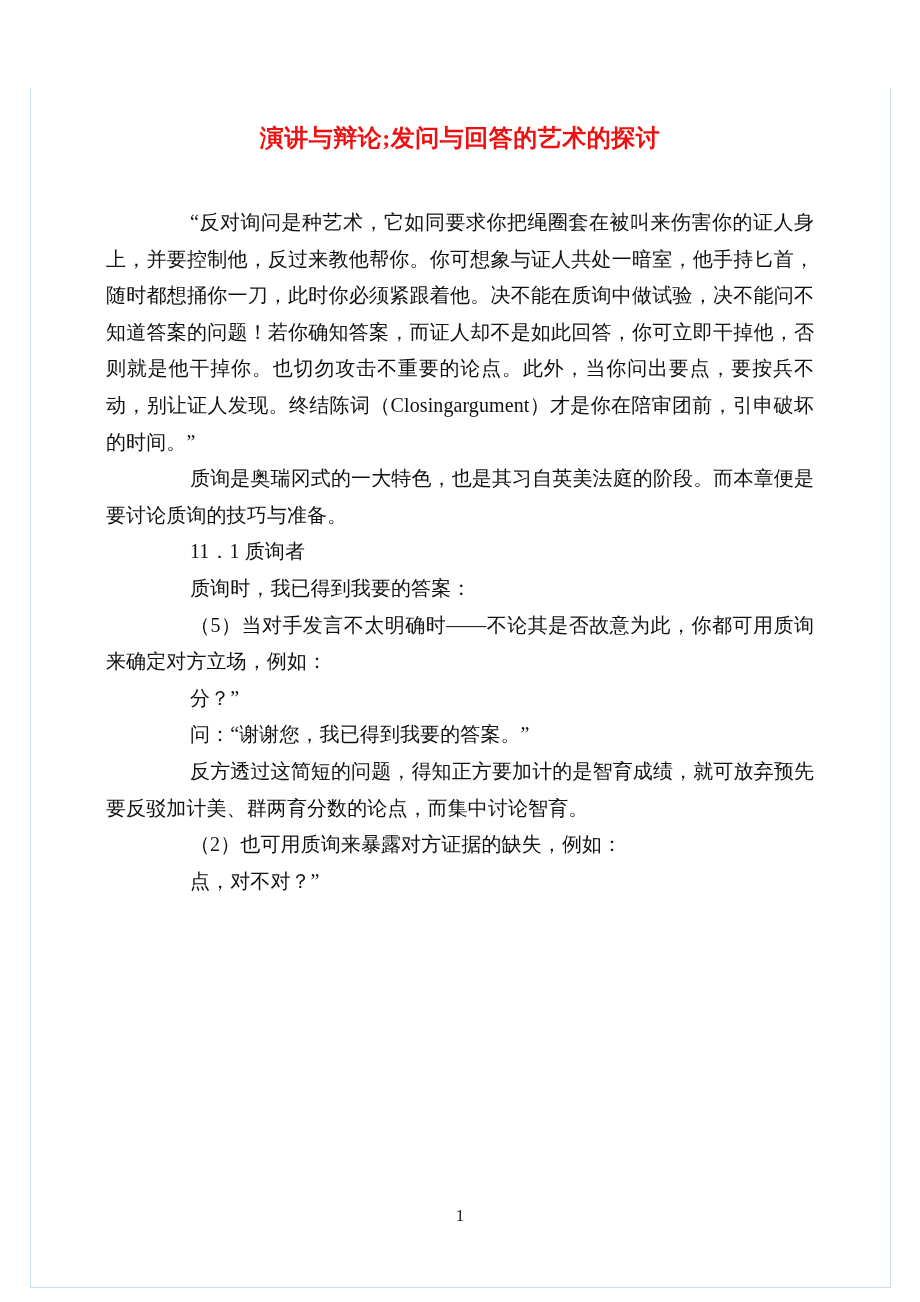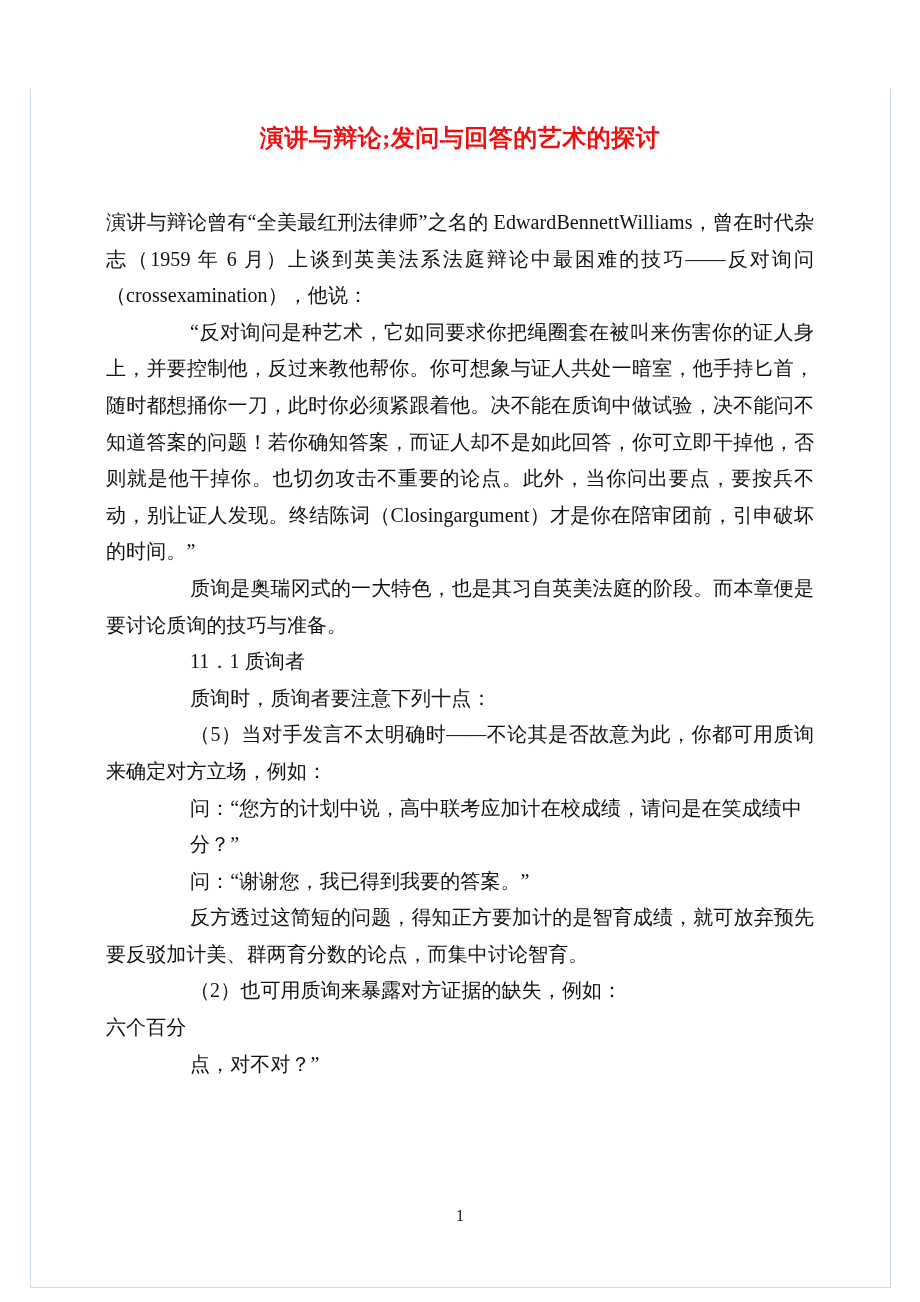--- a/index.html
+++ b/index.html
@@ -65,30 +65,27 @@
 </head>
 <body>
 
 <div class="page">
 
   <div class="text-boundary"></div>
 
   <h1 class="doc-title">演讲与辩论;发问与回答的艺术的探讨</h1>
 
   <div class="body-text">
-    <p class="noindent">演讲与辩论曾有“全美最红刑法律师”之名的 EdwardBennettWilliams，曾在时代杂志（1959 年 6 月）上谈到英美法系法庭辩论中最困难的技巧——反对询问（crossexamination），他说：</p>
     <p class="indent">“反对询问是种艺术，它如同要求你把绳圈套在被叫来伤害你的证人身上，并要控制他，反过来教他帮你。你可想象与证人共处一暗室，他手持匕首，随时都想捅你一刀，此时你必须紧跟着他。决不能在质询中做试验，决不能问不知道答案的问题！若你确知答案，而证人却不是如此回答，你可立即干掉他，否则就是他干掉你。也切勿攻击不重要的论点。此外，当你问出要点，要按兵不动，别让证人发现。终结陈词（Closingargument）才是你在陪审团前，引申破坏的时间。”</p>
     <p class="indent">质询是奥瑞冈式的一大特色，也是其习自英美法庭的阶段。而本章便是要讨论质询的技巧与准备。</p>
     <p class="indent">11．1 质询者</p>
-    <p class="indent">质询时，质询者要注意下列十点：</p>
+    <p class="indent">质询时，我已得到我要的答案：</p>
     <p class="indent">（5）当对手发言不太明确时——不论其是否故意为此，你都可用质询来确定对方立场，例如：</p>
-    <p class="indent">问：“您方的计划中说，高中联考应加计在校成绩，请问是在笑成绩中</p>
     <p class="indent">分？”</p>
     <p class="indent">问：“谢谢您，我已得到我要的答案。”</p>
     <p class="indent">反方透过这简短的问题，得知正方要加计的是智育成绩，就可放弃预先要反驳加计美、群两育分数的论点，而集中讨论智育。</p>
     <p class="indent">（2）也可用质询来暴露对方证据的缺失，例如：</p>
-    <p class="noindent">六个百分</p>
     <p class="indent">点，对不对？”</p>
   </div>
 
   <div class="page-number">1</div>
 
 </div>
 
 </body></html>

